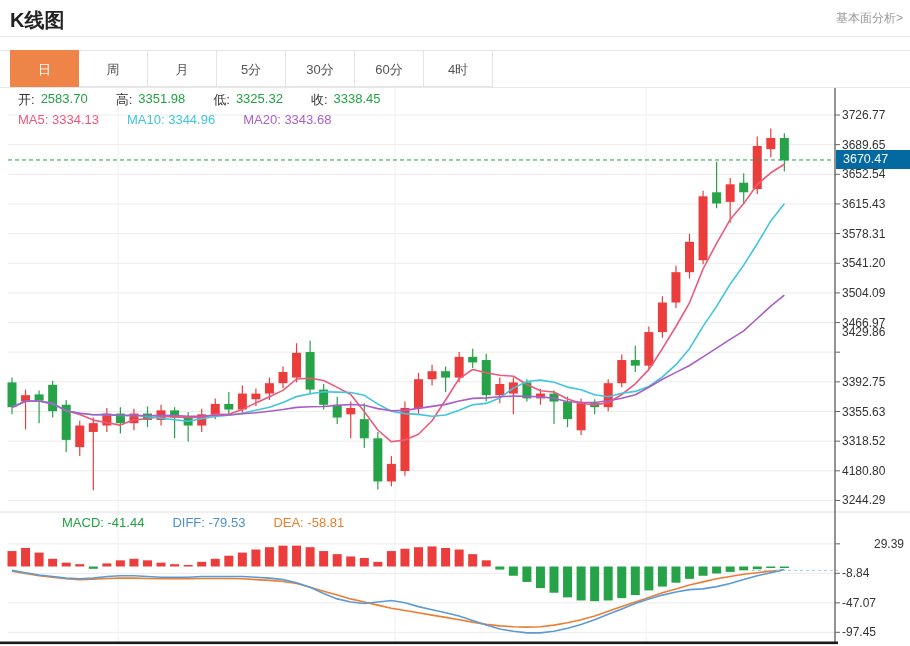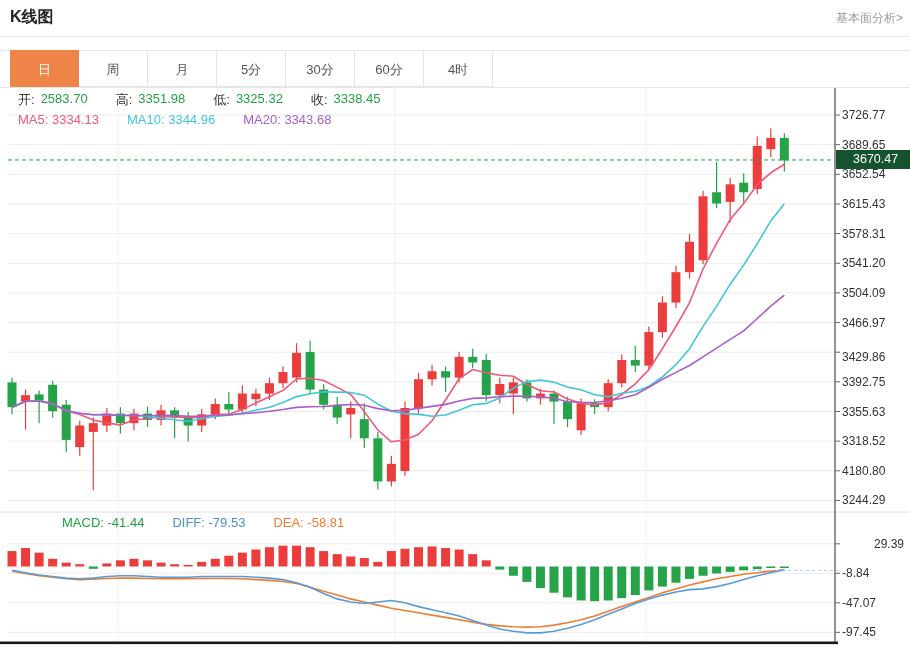--- a/index.html
+++ b/index.html
@@ -1,38 +1,38 @@
 <!DOCTYPE html>
 <html><head>
 <meta charset="utf-8">
 <style>
   html,body{margin:0;padding:0;background:#fff;}
   #app{position:relative;width:910px;height:646px;background:#fff;overflow:hidden;
        font-family:"Liberation Sans","DejaVu Sans",sans-serif;}
   .abs{position:absolute;}
-  #page-title{left:10px;top:7px;font-size:16px;font-weight:bold;color:#222;}
+  #page-title{left:10px;top:7px;font-size:20px;font-weight:bold;color:#222;}
   #fund-link{right:7px;top:10px;font-size:12px;color:#999;cursor:pointer;}
   #title-divider{left:0;top:36px;width:910px;height:1px;background:#e9e9e9;}
   #tabs-top-line{left:0;top:50px;width:910px;height:1px;background:#e7e7e7;}
   #tabs-bottom-line{left:0;top:87px;width:910px;height:1px;background:#e7e7e7;}
   #tabs-row{left:10px;top:50px;height:38px;display:flex;}
   .tab{width:69px;height:37px;line-height:37px;text-align:center;font-size:13px;color:#555;
        border:1px solid #e4e4e4;border-left:none;box-sizing:border-box;cursor:pointer;background:#fff;}
   .tab:first-child{border-left:1px solid #e4e4e4;}
   .tab.active{background:#ee8447;color:#fff;border-color:#ee8447;}
   .legend-row{left:18px;font-size:13px;display:flex;gap:6px;white-space:nowrap;z-index:5;}
   #ohlc-row{top:91px;}
   #ma-row{top:112px;}
   #macd-row{top:515px;}
   .lbl{color:#333;}
   .val-green{color:#21a243;}
   .gap{width:16px;}
   .ytick{position:absolute;left:842px;font-size:12px;color:#333;line-height:14px;}
-  #price-badge{left:836px;width:74px;height:19px;line-height:19px;background:#14532d;color:#fff;
-       font-size:12.5px;padding-left:17px;box-sizing:border-box;z-index:6;}
+  #price-badge{left:836px;width:74px;height:19px;line-height:19px;background:#0369a1;color:#fff;
+       font-size:12.5px;padding-left:7px;box-sizing:border-box;z-index:6;}
   svg{position:absolute;left:0;top:0;}
 </style>
 </head>
 <body>
 
 <div id="app">
   <div class="abs" id="page-title">K线图</div>
   <div class="abs" id="fund-link">基本面分析&gt;</div>
   <div class="abs" id="title-divider"></div>
   <div class="abs" id="tabs-top-line"></div>
@@ -312,21 +312,21 @@
   <div class="abs" id="price-badge" style="top: 150.47px;">3670.47</div>
   <div id="yticks">
       <div class="ytick" style="top: 108px;">3726.77</div>
       <div class="ytick" style="top: 137.65px;">3689.65</div>
       <div class="ytick" style="top: 167.3px;">3652.54</div>
       <div class="ytick" style="top: 196.95px;">3615.43</div>
       <div class="ytick" style="top: 226.6px;">3578.31</div>
       <div class="ytick" style="top: 256.25px;">3541.20</div>
       <div class="ytick" style="top: 285.9px;">3504.09</div>
       <div class="ytick" style="top: 315.55px;">3466.97</div>
-      <div class="ytick" style="top: 350px;">3429.86</div>
+      <div class="ytick" style="top: 325px;">3429.86</div>
       <div class="ytick" style="top: 374.85px;">3392.75</div>
       <div class="ytick" style="top: 404.5px;">3355.63</div>
       <div class="ytick" style="top: 434.15px;">3318.52</div>
       <div class="ytick" style="top: 463.8px;">4180.80</div>
       <div class="ytick" style="top: 493.45px;">3244.29</div>
       <div class="ytick" style="top: 536.821px; margin-left: 32px;">29.39</div>
       <div class="ytick" style="top: 566.321px;">-8.84</div>
       <div class="ytick" style="top: 595.821px;">-47.07</div>
       <div class="ytick" style="top: 625.321px;">-97.45</div>
     </div>

